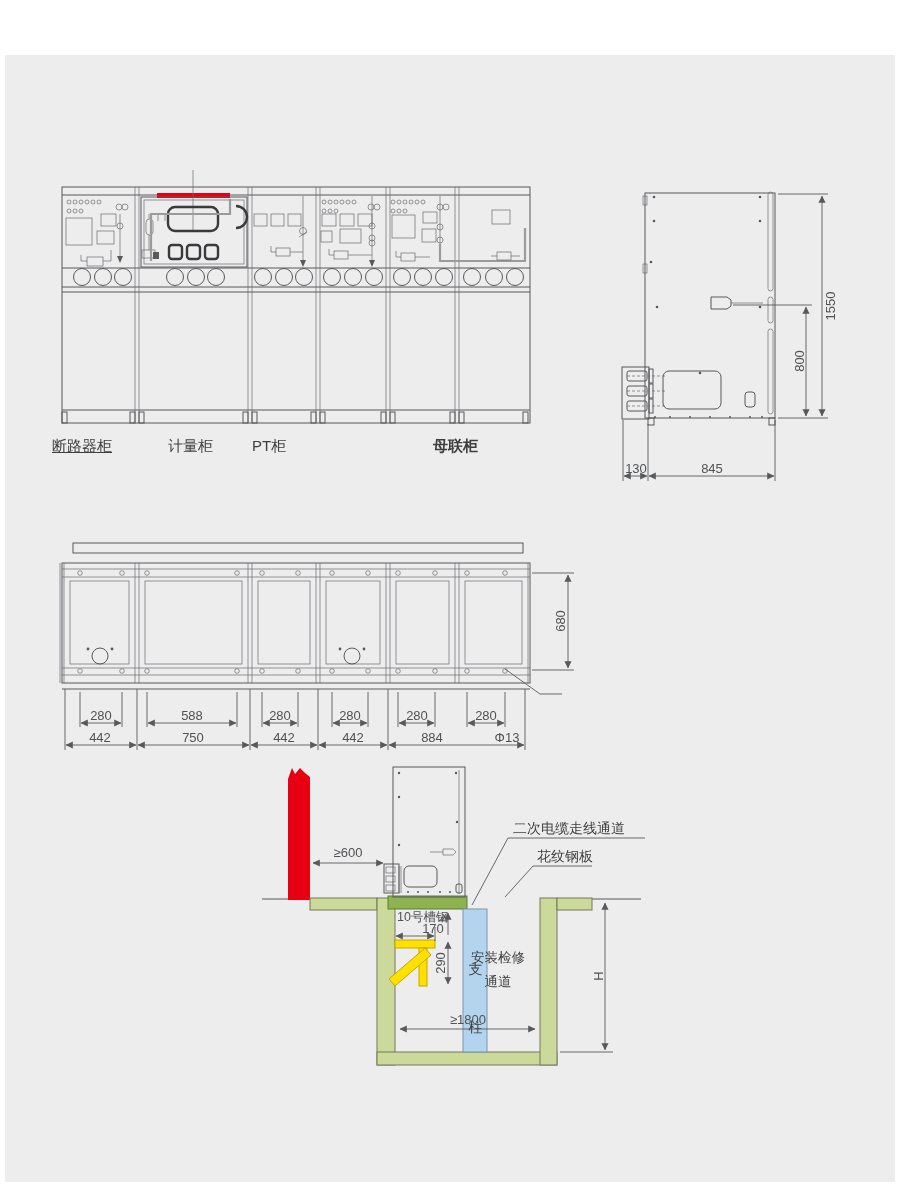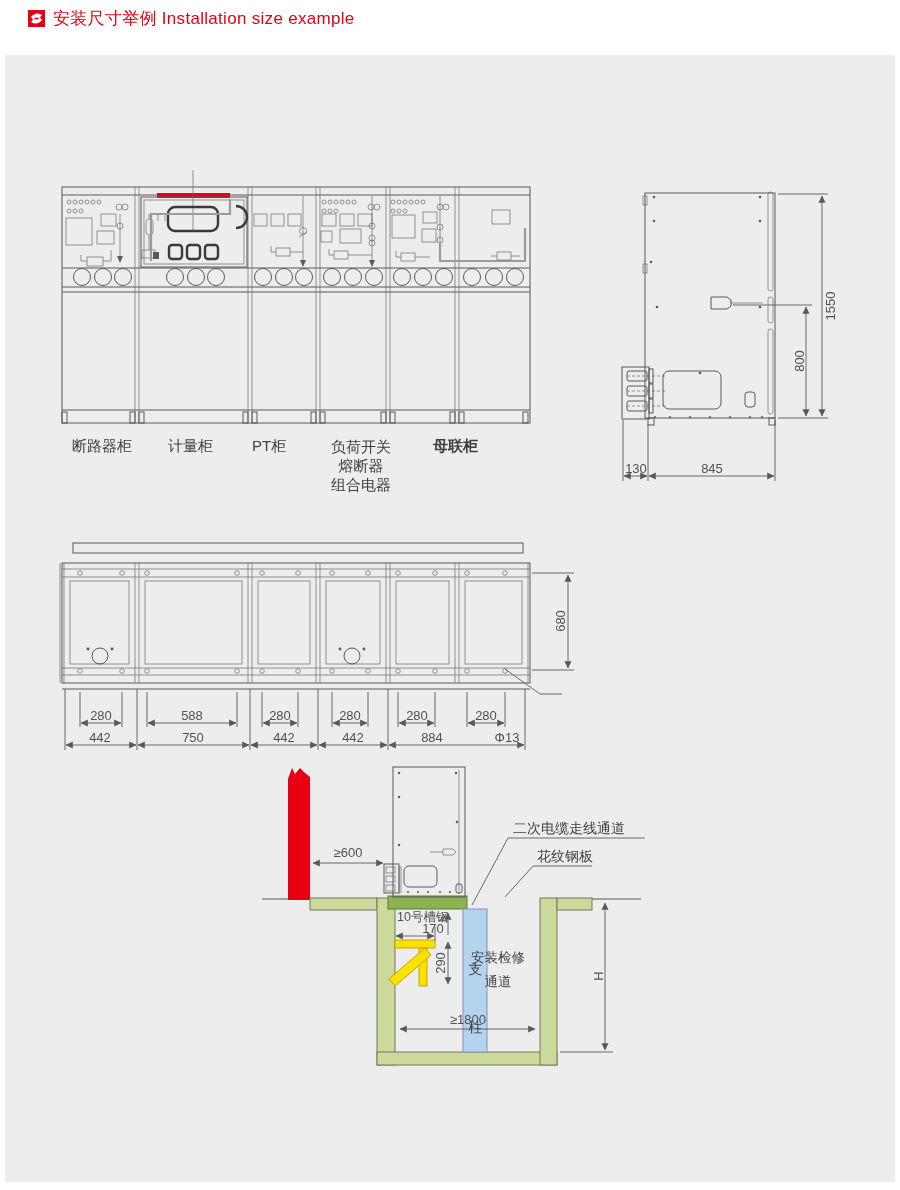--- a/index.html
+++ b/index.html
@@ -19,29 +19,20 @@
   .t{position:absolute;color:#3f3f41;font-size:15px;white-space:nowrap;}
   .d{position:absolute;color:#515254;font-size:13px;white-space:nowrap;}
   .ctr{text-align:center;}
   .pre{white-space:pre-line;}
   .rot{transform:translate(-50%,-50%) rotate(-90deg);transform-origin:center;}
 </style>
 </head>
 <body>
 
 <div id="page">
-  <div id="hdr">
-    <span id="logo">
-      <svg width="17" height="17" style="position:static">
-        <path d="M3,7 Q8,1 14,5 L11,8.5 Q8,6 5,9.5 Z" fill="#fff"></path>
-        <path d="M14,10 Q9,16 3,12 L6,8.5 Q9,11 12,7.5 Z" fill="#fff"></path>
-      </svg>
-    </span>
-    <span class="ttl">安装尺寸举例 Installation size example</span>
-  </div>
 
   <div id="panel"></div>
 
   <svg width="900" height="1190">
     <defs>
       <marker id="arr" viewBox="0 0 10 10" refX="9.5" refY="5" markerWidth="8" markerHeight="8" orient="auto-start-reverse">
         <path d="M0,0 L10,5 L0,10 z" fill="#58595b"></path>
       </marker>
     </defs>
 
@@ -360,26 +351,23 @@
       <line class="dim" x1="396" y1="936" x2="434" y2="936" marker-start="url(#arr)" marker-end="url(#arr)"></line>
       <path class="dim" d="M435,927 V941"></path>
       <line class="dim" x1="448" y1="913" x2="448" y2="935" marker-start="url(#arr)"></line>
       <line class="dim" x1="448" y1="942" x2="448" y2="984" marker-start="url(#arr)" marker-end="url(#arr)"></line>
       <line class="dim" x1="400" y1="1029" x2="535" y2="1029" marker-start="url(#arr)" marker-end="url(#arr)"></line>
       <path class="dim" d="M560,1052 H613"></path>
       <line class="dim" x1="605" y1="903" x2="605" y2="1050" marker-start="url(#arr)" marker-end="url(#arr)"></line>
     </g>
   </svg>
 
-  <span class="t" style="left:72px;top:437px;">断路器柜</span>
+  <span class="t" style="left:52px;top:437px;text-decoration:underline;">断路器柜</span>
   <span class="t" style="left:168px;top:437px;text-align:center;">计量柜</span>
   <span class="t" style="left:252px;top:437px;">PT柜</span>
-  <span class="t pre ctr" style="left:315px;top:437px;width:92px;line-height:19px;">负荷开关
-熔断器
-组合电器</span>
   <span class="t" style="left:433px;top:437px;font-weight:bold;">母联柜</span>
 
   <span class="d rot" style="left:830px;top:306px;">1550</span>
   <span class="d rot" style="left:799px;top:361px;">800</span>
   <span class="d ctr" style="left:622px;top:461px;width:28px;">130</span>
   <span class="d ctr" style="left:690px;top:461px;width:44px;">845</span>
 
   <span class="d ctr" style="left:81px;top:708px;width:40px;">280</span>
   <span class="d ctr" style="left:172px;top:708px;width:40px;">588</span>
   <span class="d ctr" style="left:260px;top:708px;width:40px;">280</span>

